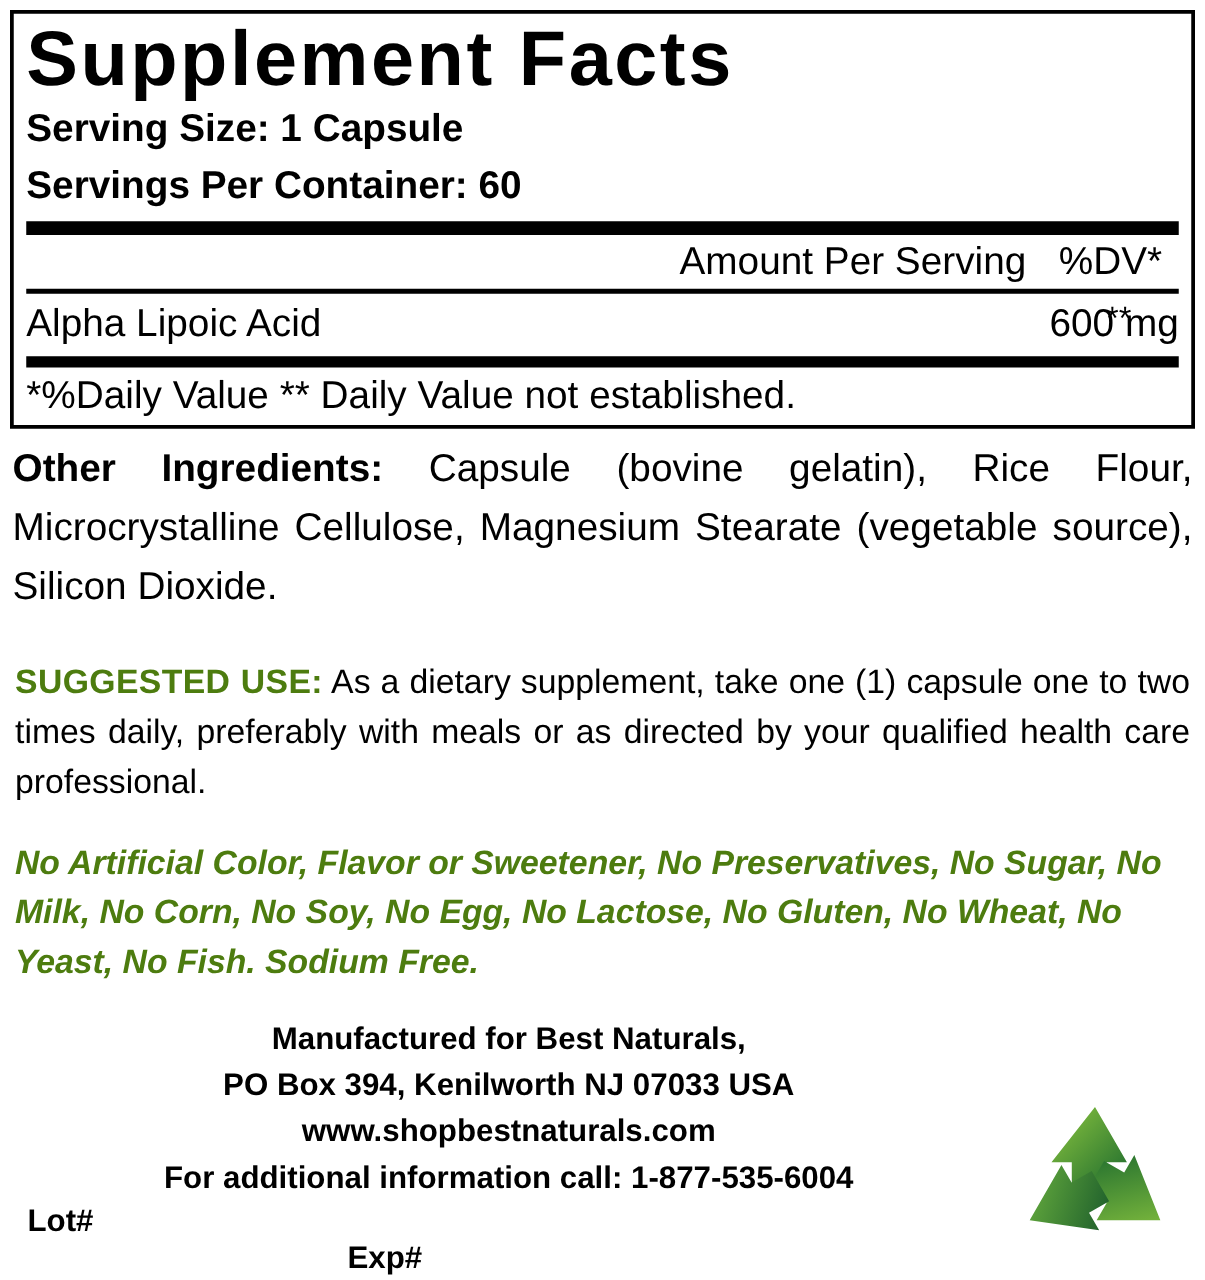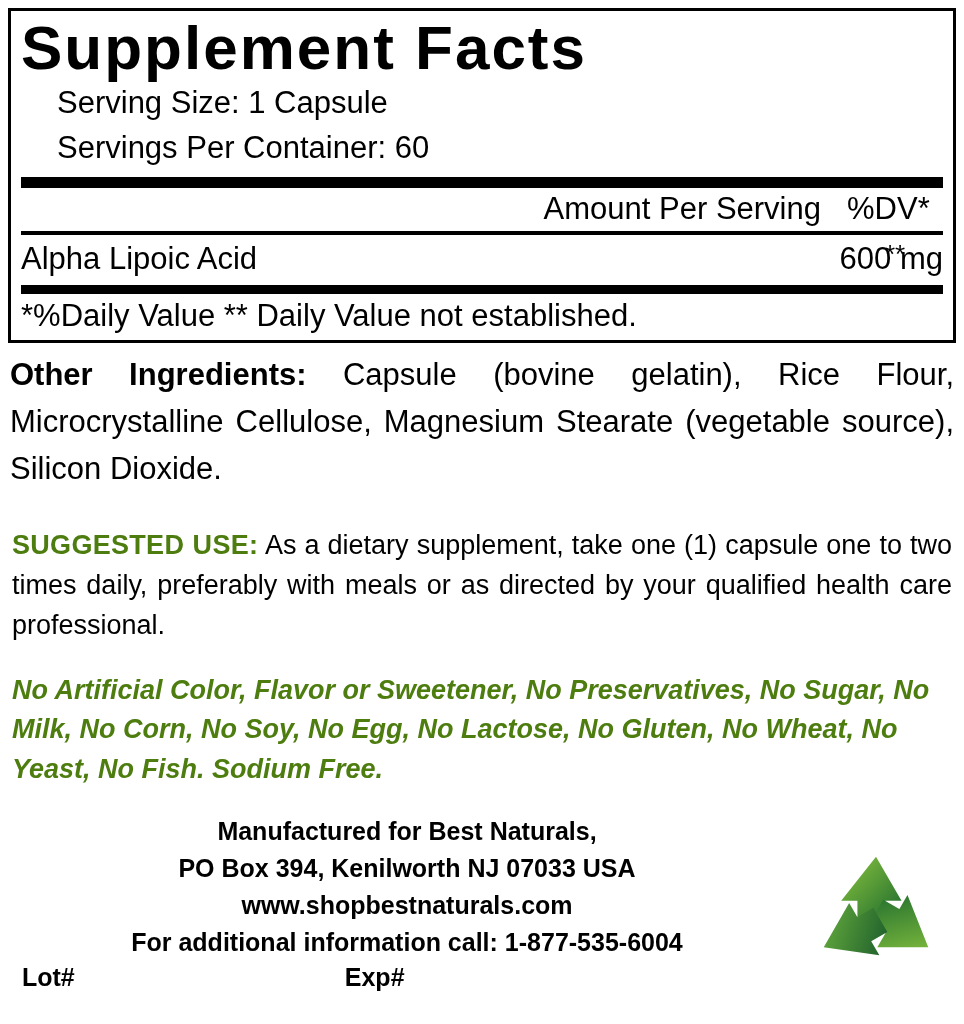--- a/index.html
+++ b/index.html
@@ -33,22 +33,21 @@
     font-size: 62px;
     font-weight: 700;
     letter-spacing: 2px;
     line-height: 1.0;
     margin: 6px 0 2px 0;
     white-space: nowrap;
   }
   .sf-serving {
     font-size: 31px;
     line-height: 1.45;
-    font-weight: 400;
-    margin-left: 36px;
+    font-weight: 700;
   }
   .rule-thick {
     height: 11px;
     background: #000;
     margin: 6px 0 0 0;
   }
   .rule-thin {
     height: 4px;
     background: #000;
     margin: 0;
@@ -151,20 +150,21 @@
     font-weight: 600;
     line-height: 1.48;
     padding-right: 150px;
   }
   .lot-row {
     display: flex;
     font-size: 25px;
     font-weight: 600;
     padding-right: 150px;
     margin-top: 2px;
+    flex-direction: column;
   }
   .lot-row .lot {
     margin-left: 14px;
   }
   .lot-row .exp {
     margin-left: 270px;
   }
   .recycle {
     position: absolute;
     right: 10px;

